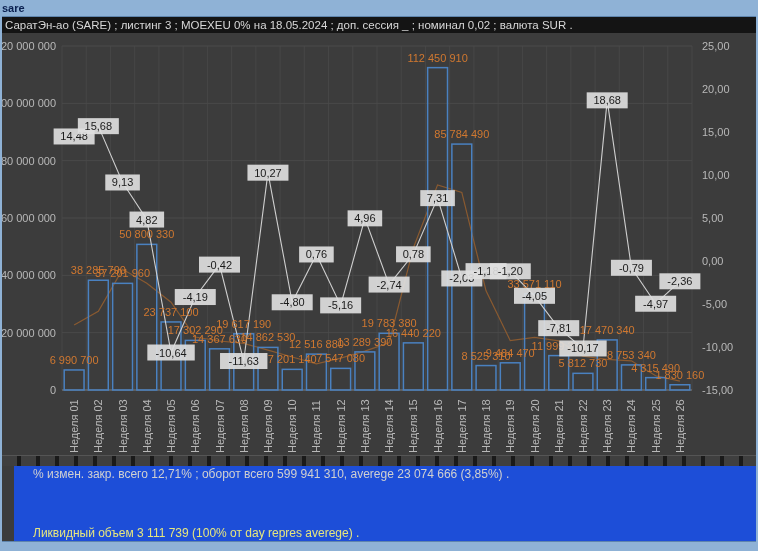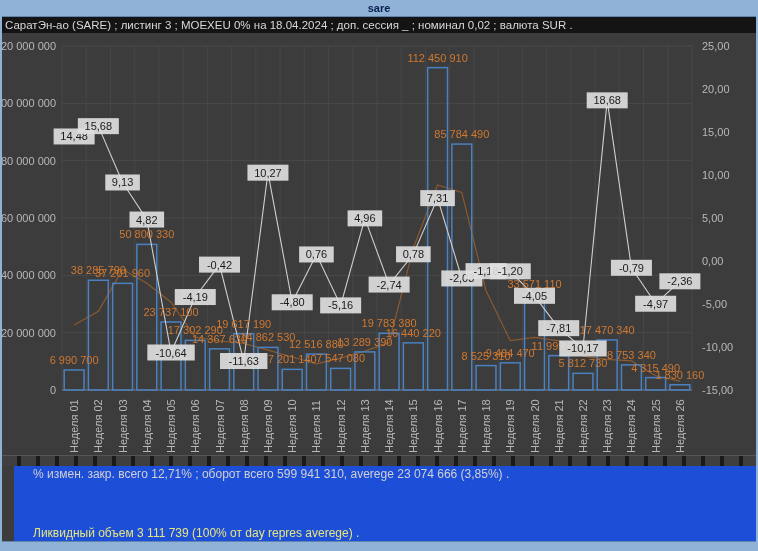--- a/index.html
+++ b/index.html
@@ -1,19 +1,19 @@
 <!DOCTYPE html>
 <html><head>
 <meta charset="utf-8">
 <style>
   html,body{margin:0;padding:0;background:#cfd9e4;font-family:"Liberation Sans",sans-serif;}
   #win{position:relative;width:758px;height:551px;background:#3c3c3c;overflow:hidden;
        border-left:2px solid #8fb2d6;border-right:2px solid #8fb2d6;box-sizing:border-box;}
   #titlebar{position:absolute;left:0;top:0;width:100%;height:16px;background:#8fb2d6;
-            border-bottom:1px solid #5f85ad;text-align:center;font-size:11px;font-weight:bold;
+            border-bottom:1px solid #5f85ad;font-size:11px;font-weight:bold;
             color:#0a2050;line-height:16px;}
   #headerbar{position:absolute;left:0;top:17px;width:100%;height:16px;background:#141414;
              color:#d8d8d8;font-size:11.5px;line-height:16px;padding-left:3px;box-sizing:border-box;
              white-space:nowrap;overflow:hidden;}
   #chart{position:absolute;left:0;top:33px;width:754px;height:422px;background:#3c3c3c;}
   #separator{position:absolute;left:0;top:455px;width:100%;height:11px;background:#1a1a1a;
              background-image:repeating-linear-gradient(90deg,#3f3f3f 0 15px,#1a1a1a 15px 19px);
              border-top:1px solid #555;box-sizing:border-box;}
   #statusblock{position:absolute;left:12px;top:466px;width:100%;height:75px;background:#1d4ed8;
                padding:1px 0 0 19px;box-sizing:border-box;}
@@ -24,21 +24,21 @@
   svg text{font-family:"Liberation Sans",sans-serif;}
 </style>
 </head>
 <body>
 
 <div id="win">
   <div id="titlebar">
     <span>sare</span>
   </div>
   <div id="headerbar">
-    <span>СаратЭн-ао (SARE) ; листинг 3 ; MOEXEU 0% на 18.04.2024 ; доп. сессия _ ; номинал 0,02 ; валюта SUR .</span>
+    <span>СаратЭн-ао (SARE) ; листинг 3 ; MOEXEU 0% на 18.05.2024 ; доп. сессия _ ; номинал 0,02 ; валюта SUR .</span>
   </div>
   <svg id="chart" viewBox="0 0 754 422">
       <line x1="60" y1="13" x2="60" y2="357" stroke="#474747" stroke-width="1"></line>
       <line x1="84.23076923076923" y1="13" x2="84.23076923076923" y2="357" stroke="#474747" stroke-width="1"></line>
       <line x1="108.46153846153845" y1="13" x2="108.46153846153845" y2="357" stroke="#474747" stroke-width="1"></line>
       <line x1="132.69230769230768" y1="13" x2="132.69230769230768" y2="357" stroke="#474747" stroke-width="1"></line>
       <line x1="156.9230769230769" y1="13" x2="156.9230769230769" y2="357" stroke="#474747" stroke-width="1"></line>
       <line x1="181.15384615384613" y1="13" x2="181.15384615384613" y2="357" stroke="#474747" stroke-width="1"></line>
       <line x1="205.3846153846154" y1="13" x2="205.3846153846154" y2="357" stroke="#474747" stroke-width="1"></line>
       <line x1="229.6153846153846" y1="13" x2="229.6153846153846" y2="357" stroke="#474747" stroke-width="1"></line>

